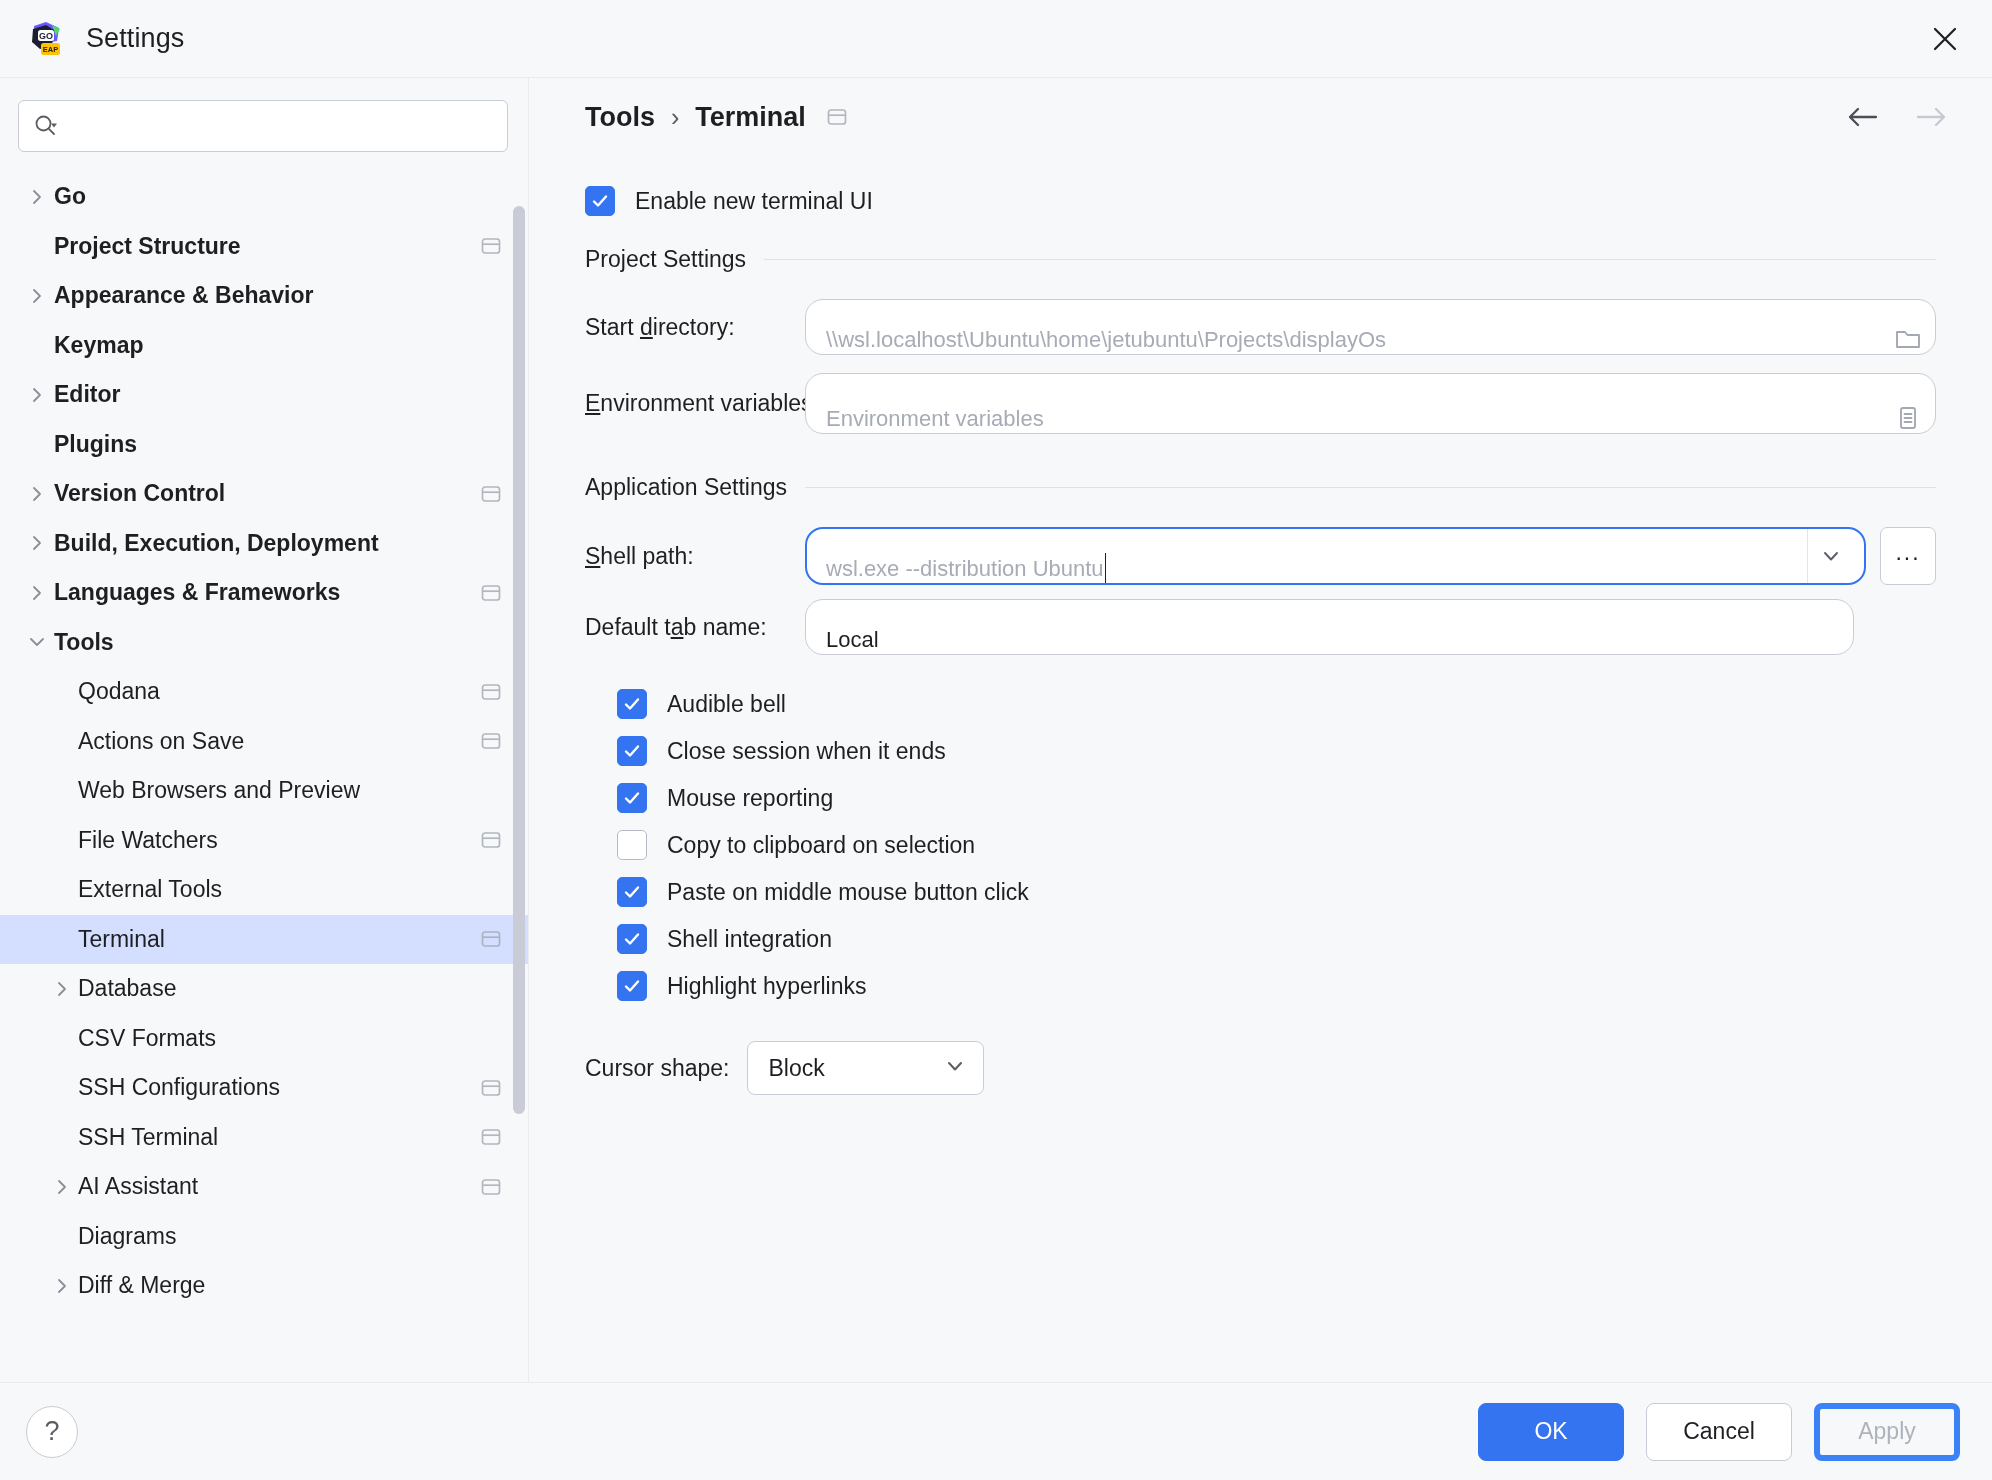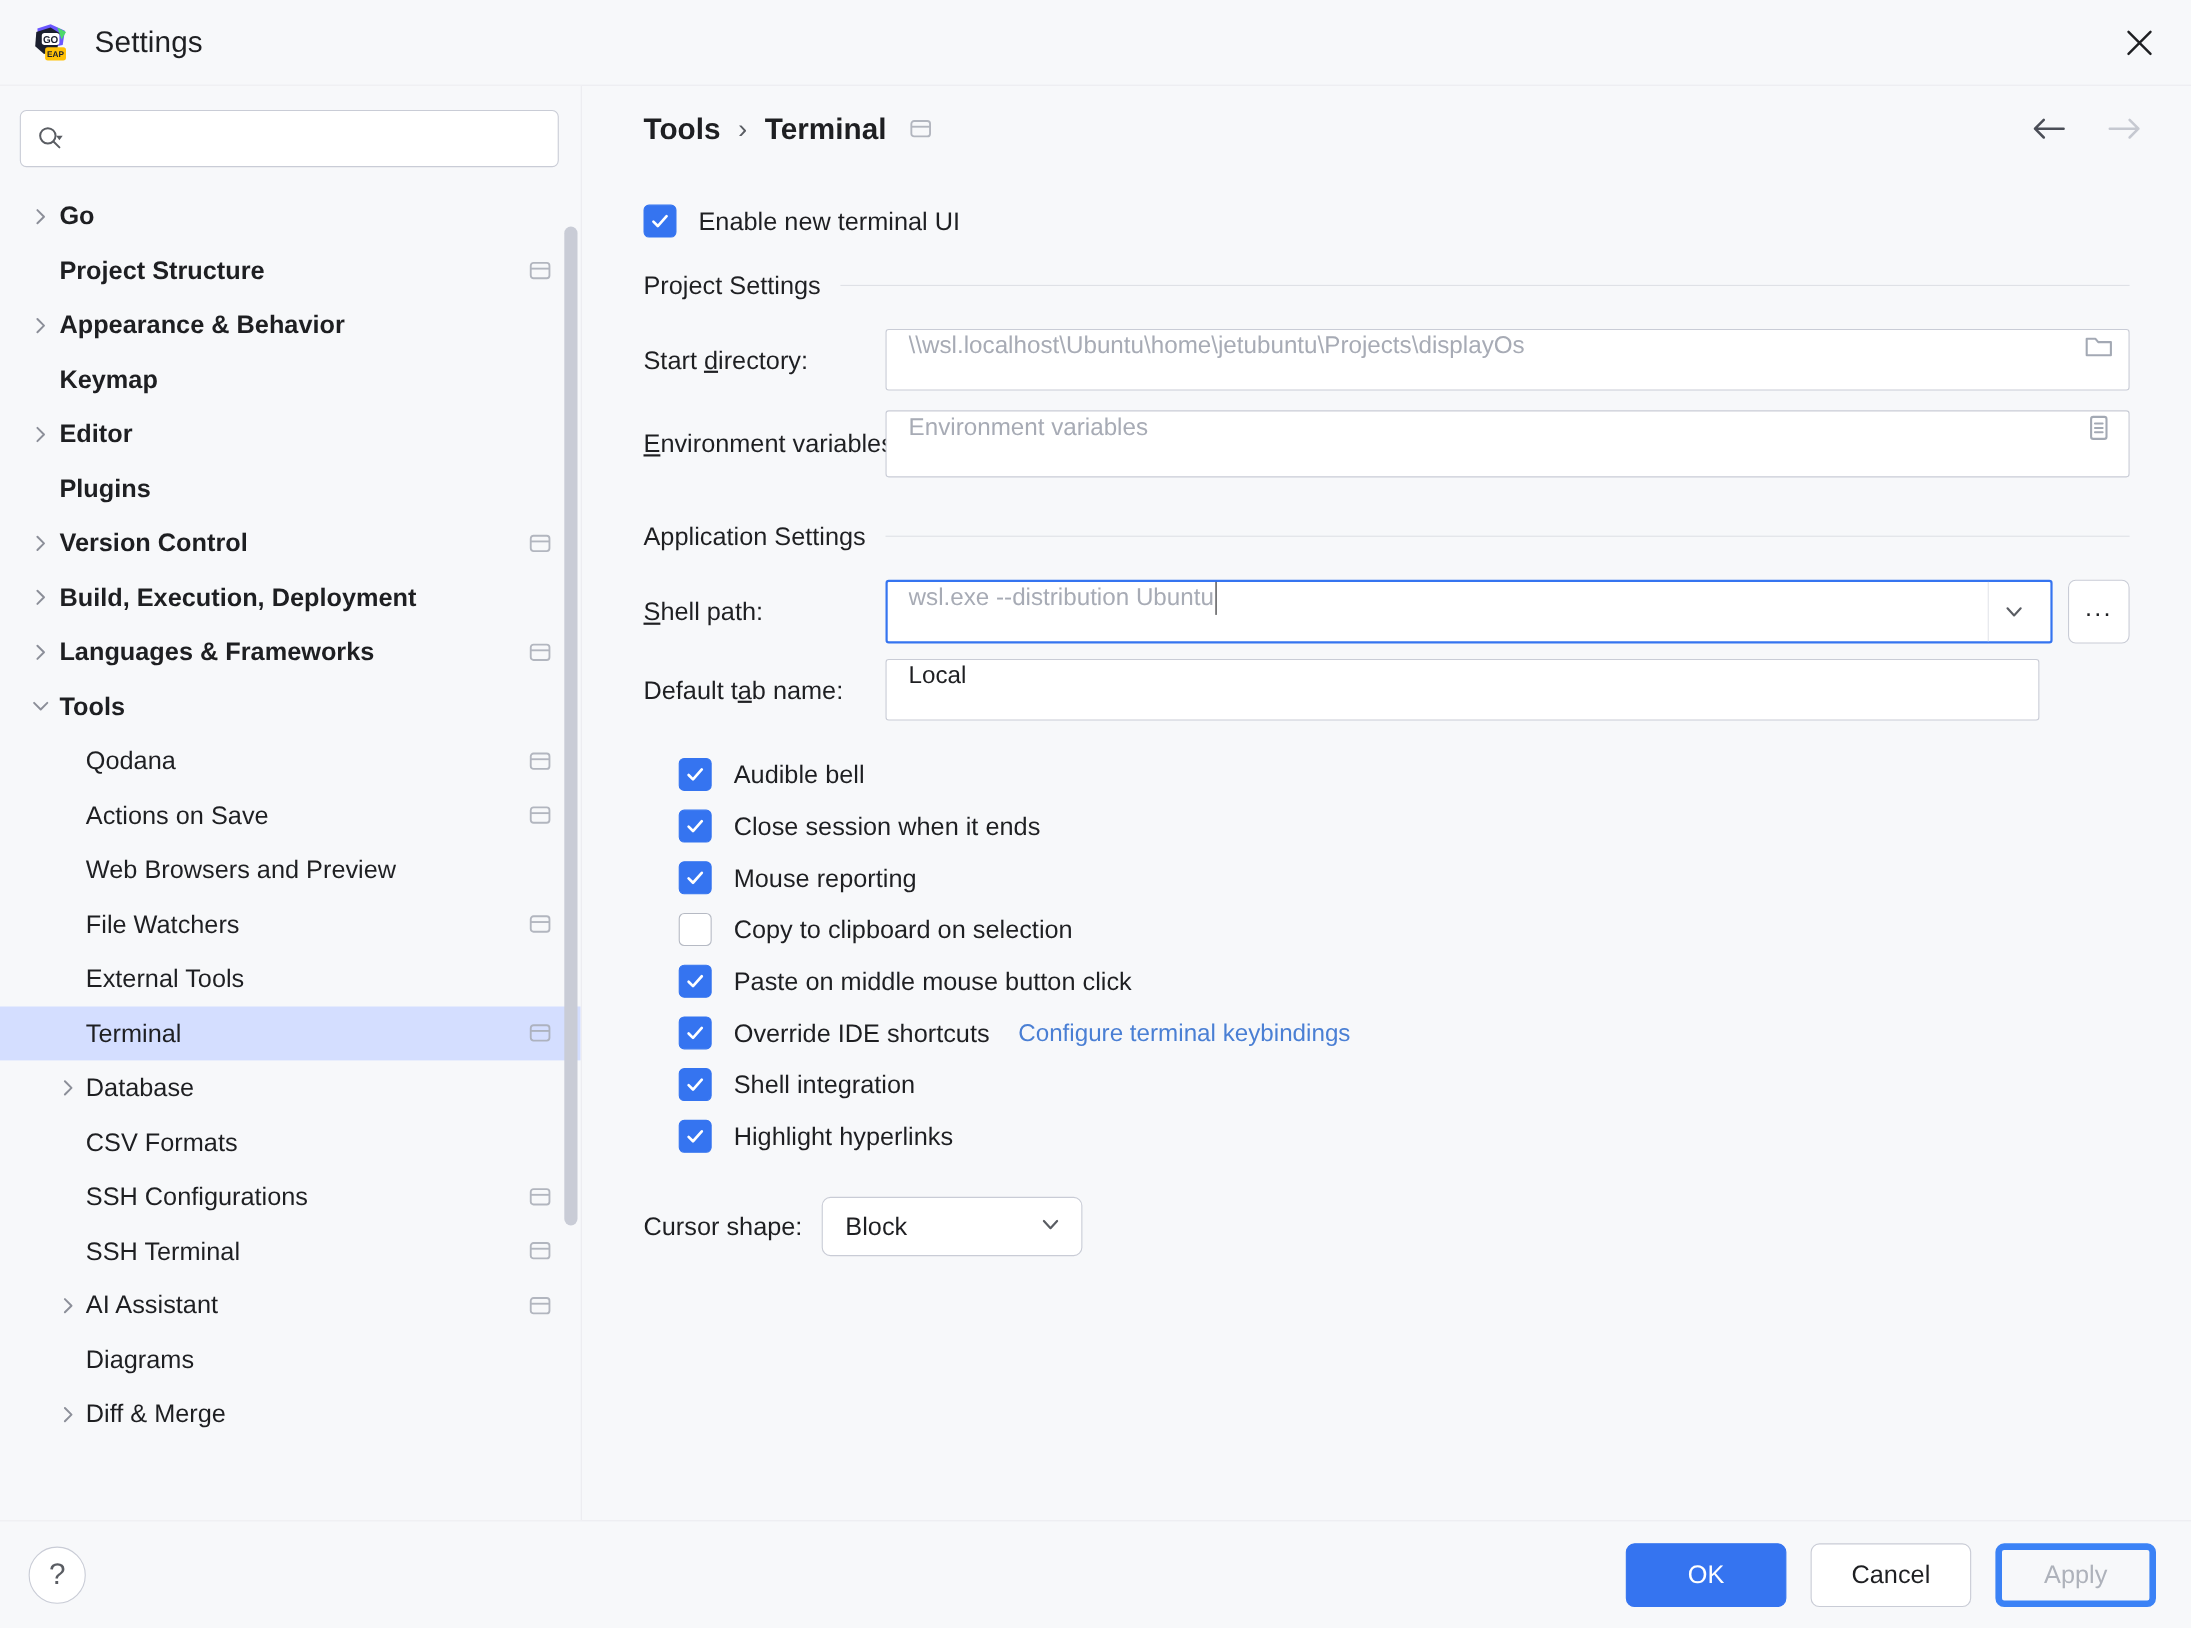--- a/index.html
+++ b/index.html
@@ -106,22 +106,22 @@
   .section-title { font-size: 23px; color: #1e1f22; white-space: nowrap; }
   .section-rule { flex: 1 1 auto; height: 1px; background: #dfe1e6; margin-left: 18px; }
 
   .frow { display: flex; align-items: center; margin-top: 24px; }
   .flabel { font-size: 23px; color: #1e1f22; text-align: left; white-space: nowrap; }
   .flabel.w { width: 220px; flex: 0 0 220px; }
   .mn { text-decoration: underline; }
 
   .tfield {
     flex: 1 1 auto; height: 52px; background: #fff;
-    border: 1px solid #c9ccd6; border-radius: 3px;
-    display: flex; align-items: flex-start; padding: 0 12px 0 18px;
+    border: 1px solid #c9ccd6; border-radius: 18px;
+    display: flex; align-items: flex-end; padding: 0 12px 0 18px;
     min-width: 0;
   }
   .tfield.focused { border: 2.5px solid #3574f0; padding: 0 11px 0 17px; }
   .tinput {
     border: 0; outline: 0; background: transparent; flex: 1 1 auto; min-width: 0;
     font-family: "Liberation Sans", sans-serif; font-size: 22px; color: #1e1f22;
   }
   .tinput::placeholder { color: #a7abb5; }
   .field-ico { width: 30px; height: 30px; flex: 0 0 30px; margin-left: 10px; opacity: .9; cursor: pointer; }
   .combo-arrow {
@@ -520,29 +520,20 @@
                 </svg>
               </span>
               <span class="cb-label">Paste on middle mouse button click</span>
             </div>
             <div class="cb-row">
               <span class="cb checked">
                 <svg width="20" height="20" viewBox="0 0 20 20">
                   <path d="M4 10.5 L8 14.5 L16 5.5" fill="none" stroke="#fff" stroke-width="2.4" stroke-linecap="round" stroke-linejoin="round"></path>
                 </svg>
               </span>
-              <span class="cb-label">Override IDE shortcuts</span>
-              <span class="link">Configure terminal keybindings</span>
-            </div>
-            <div class="cb-row">
-              <span class="cb checked">
-                <svg width="20" height="20" viewBox="0 0 20 20">
-                  <path d="M4 10.5 L8 14.5 L16 5.5" fill="none" stroke="#fff" stroke-width="2.4" stroke-linecap="round" stroke-linejoin="round"></path>
-                </svg>
-              </span>
               <span class="cb-label">Shell integration</span>
             </div>
             <div class="cb-row">
               <span class="cb checked">
                 <svg width="20" height="20" viewBox="0 0 20 20">
                   <path d="M4 10.5 L8 14.5 L16 5.5" fill="none" stroke="#fff" stroke-width="2.4" stroke-linecap="round" stroke-linejoin="round"></path>
                 </svg>
               </span>
               <span class="cb-label">Highlight hyperlinks</span>
             </div>

